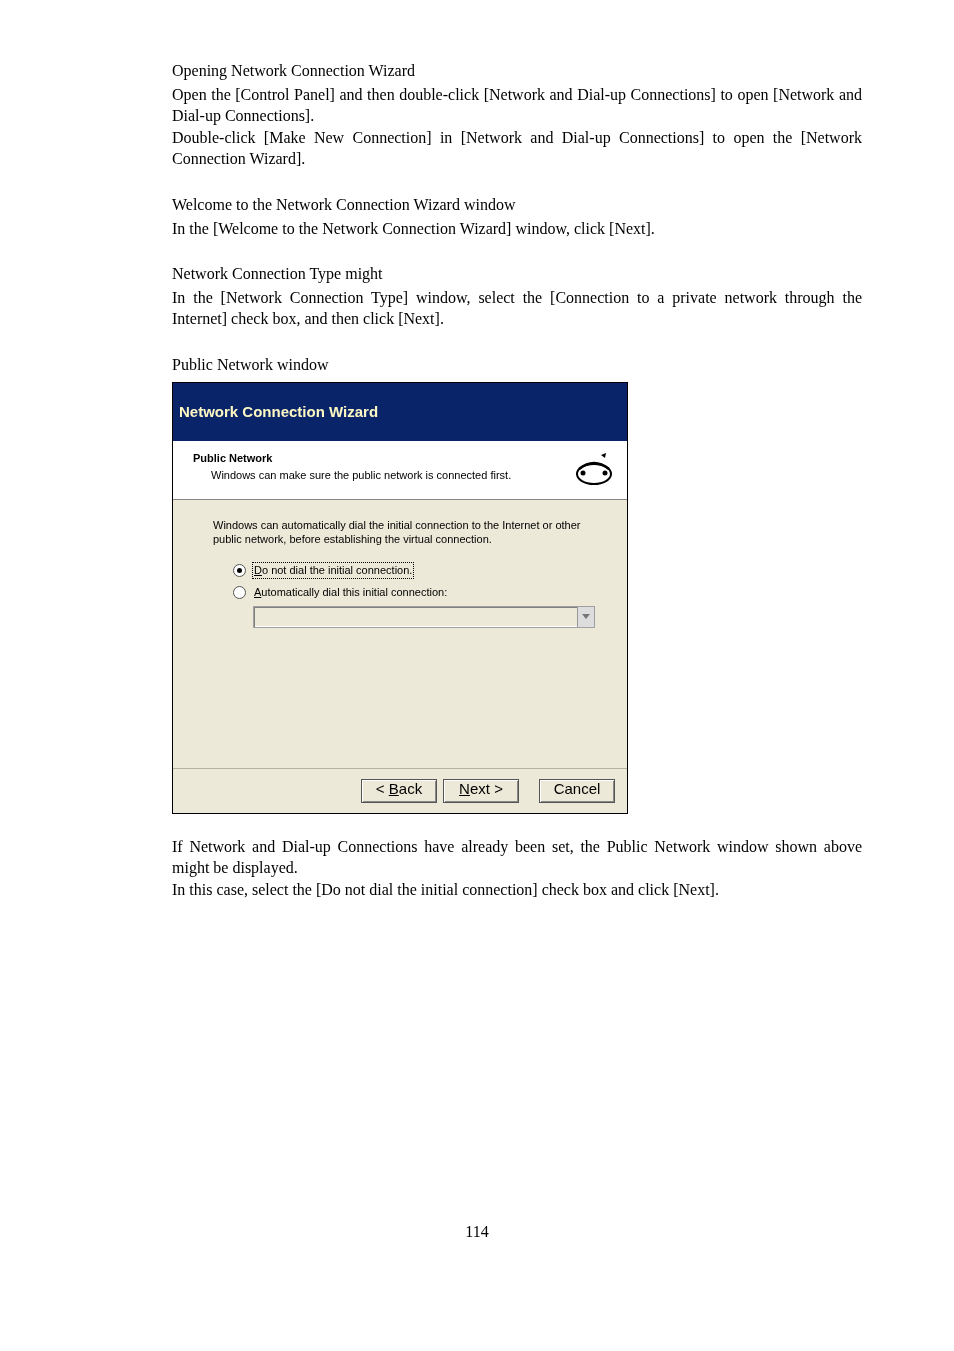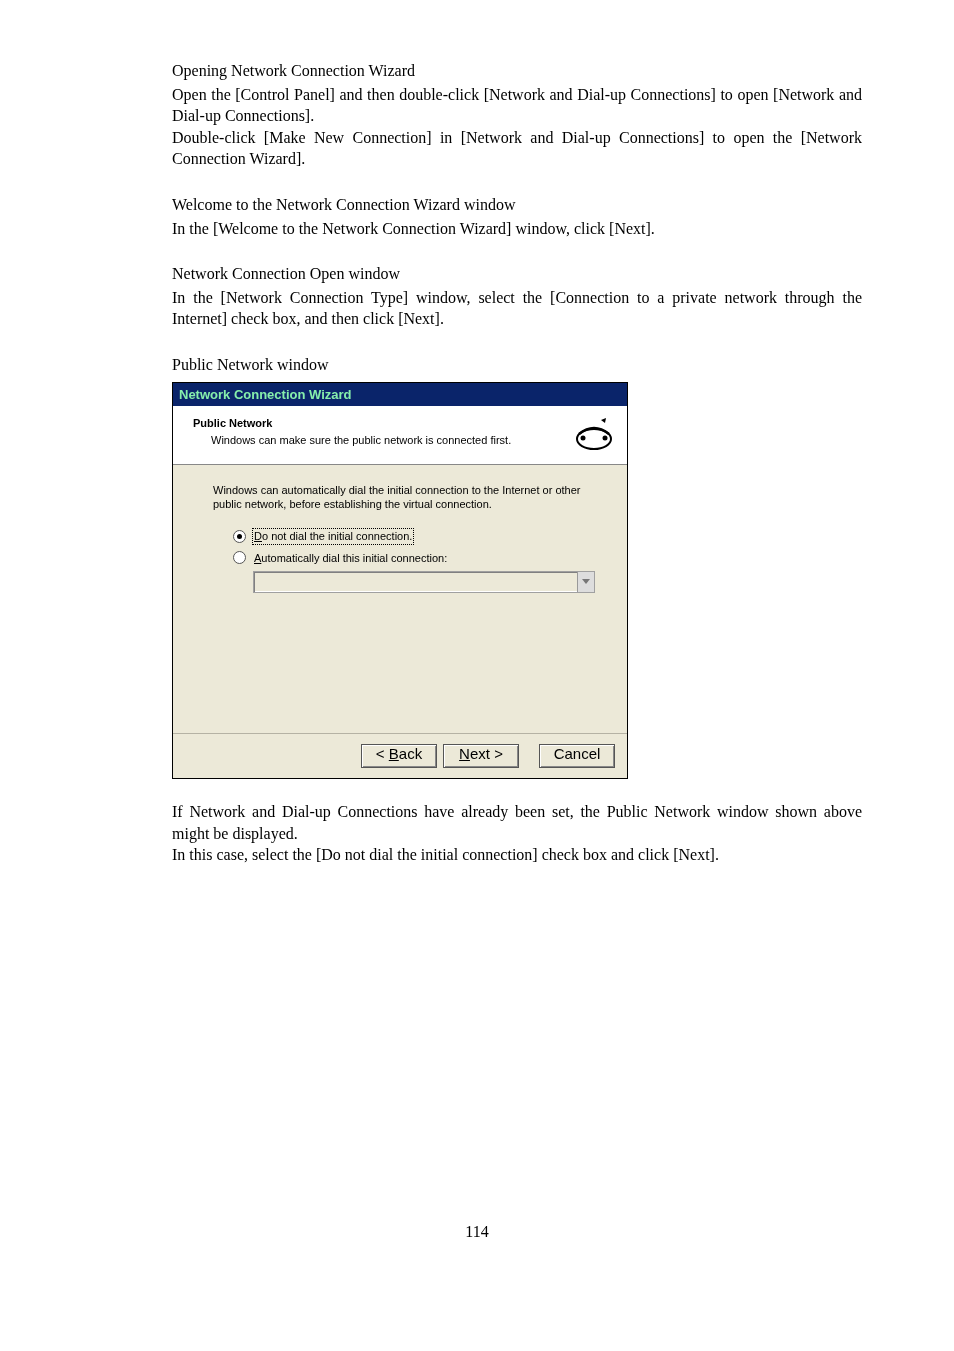--- a/index.html
+++ b/index.html
@@ -53,24 +53,24 @@
   .wizard-window {
     width: 454px;
     border: 1px solid #000;
     font-family: Tahoma, Arial, sans-serif;
     font-size: 11px;
     background: #ece9d8;
     margin-top: 6px;
   }
   .wiz-titlebar {
     background: #0a246a;
-    color: #86efac;
+    color: #fef9c3;
     font-weight: bold;
-    padding: 3px 6px;
-    font-size: 13px;
+    padding: 19px 6px;
+    font-size: 15px;
   }
   .wiz-header {
     background: #fff;
     border-bottom: 1px solid #888;
     padding: 10px 12px 10px 20px;
     display: flex;
     align-items: flex-start;
     justify-content: space-between;
   }
   .wiz-header-text { flex: 1; }
@@ -164,21 +164,21 @@
 
   <div class="content">
 
     <div class="subhead first">Opening Network Connection Wizard</div>
     <div class="para">Open the [Control Panel] and then double-click [Network and Dial-up Connections] to open [Network and Dial-up Connections].</div>
     <div class="para">Double-click [Make New Connection] in [Network and Dial-up Connections] to open the [Network Connection Wizard].</div>
 
     <div class="subhead">Welcome to the Network Connection Wizard window</div>
     <div class="para">In the [Welcome to the Network Connection Wizard] window, click [Next].</div>
 
-    <div class="subhead">Network Connection Open window</div>
+    <div class="subhead">Network Connection Type might</div>
     <div class="para">In the [Network Connection Type] window, select the [Connection to a private network through the Internet] check box, and then click [Next].</div>
 
     <div class="subhead">Public Network window</div>
 
     <div class="wizard-window">
       <div class="wiz-titlebar">Network Connection Wizard</div>
 
       <div class="wiz-header">
         <div class="wiz-header-text">
           <div class="wiz-header-title">Public Network</div>

